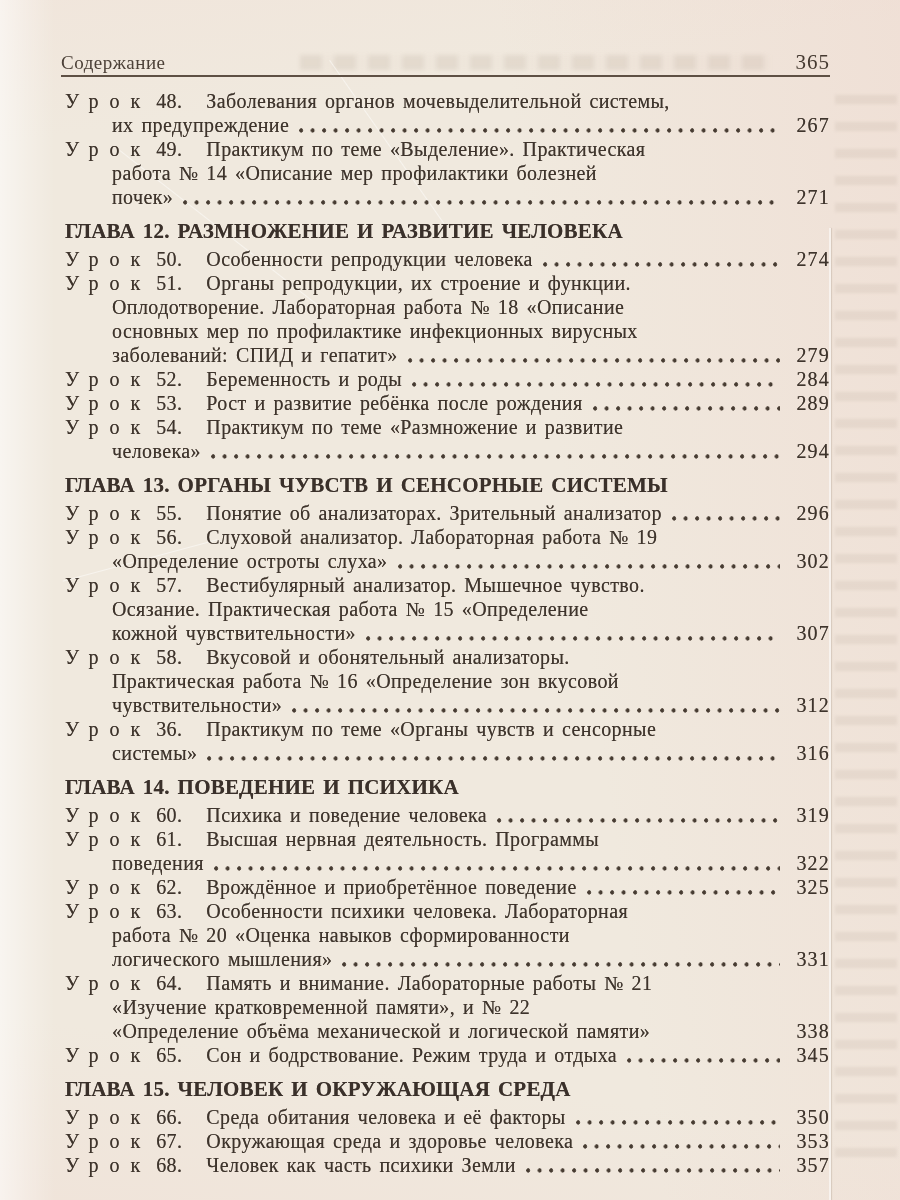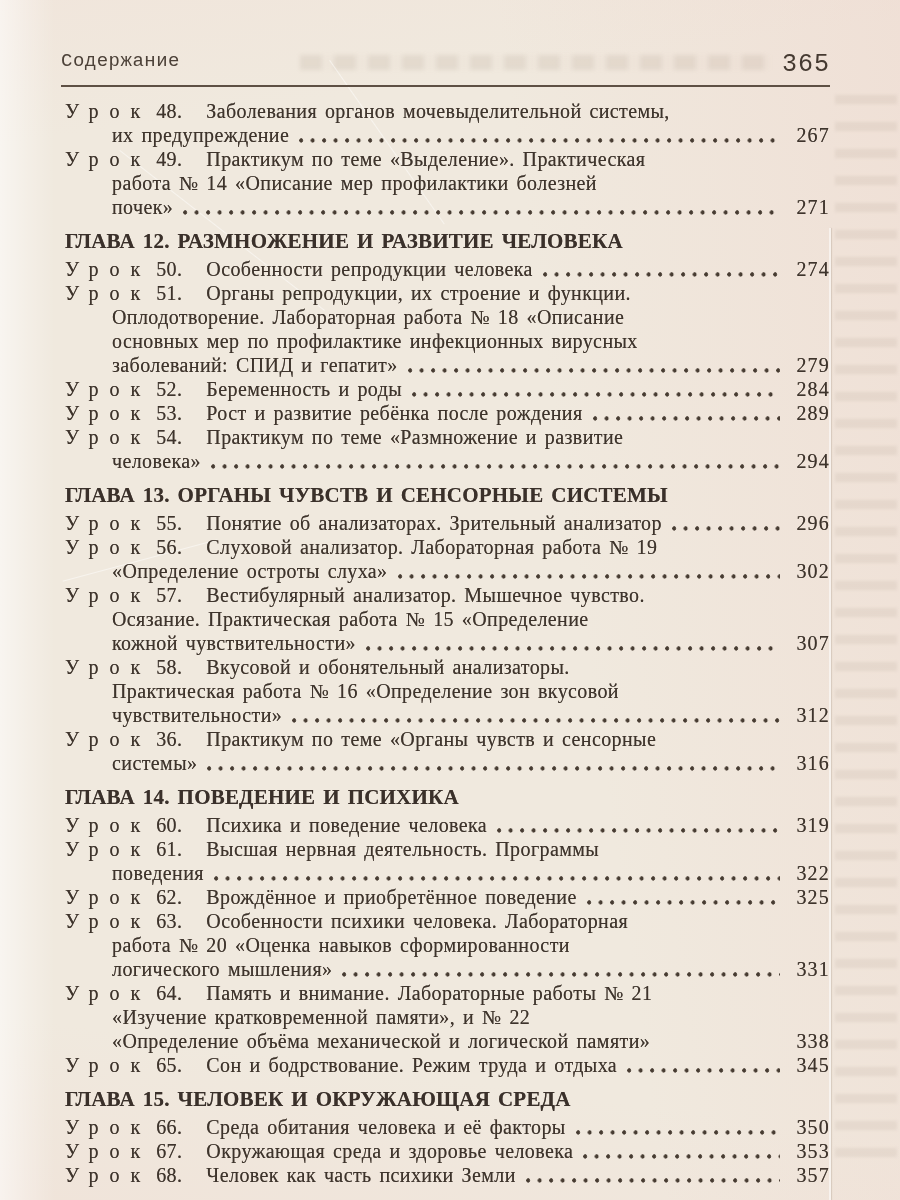--- a/index.html
+++ b/index.html
@@ -27,27 +27,27 @@
     background:rgba(255,255,255,0.55);
     box-shadow:1px 0 1px rgba(140,118,102,0.25);}
   .scratch{background:rgba(255,255,255,0.5);height:1px;filter:blur(0.4px);}
   .s1{left:120px;top:150px;width:260px;transform:rotate(38deg);transform-origin:left top;}
   .s2{left:330px;top:60px;width:200px;transform:rotate(55deg);transform-origin:left top;}
   .s3{left:60px;top:560px;width:160px;transform:rotate(-15deg);}
 
   .content{position:absolute;left:65px;right:70px;top:50px;}
 
   .hdr{
-    display:flex;justify-content:space-between;align-items:flex-start;
+    display:flex;justify-content:space-between;align-items:center;
     border-bottom:2px solid #5e5044;
-    padding-bottom:6px;margin-left:-4px;
-    font-family:Liberation Mono, monospace;
+    margin-left:-4px;
+    font-family:Liberation Serif, serif;
   }
   .hdr-title{font-size:19px;color:#4c4138;letter-spacing:0.5px;}
-  .hdr-num{font-size:25px;color:#453a31;letter-spacing:1px;}
+  .hdr-num{font-size:21px;color:#453a31;letter-spacing:1px;}
 
   .toc{
     margin-top:12px;
     font-size:20px;line-height:24px;
     color:var(--ink, #3e342c);
     letter-spacing:0.4px;word-spacing:2.5px;
     text-shadow:0 0 0.55px rgba(62,52,44,0.65);
   }
   .chapter{
     font-weight:bold;font-size:21px;line-height:26px;

